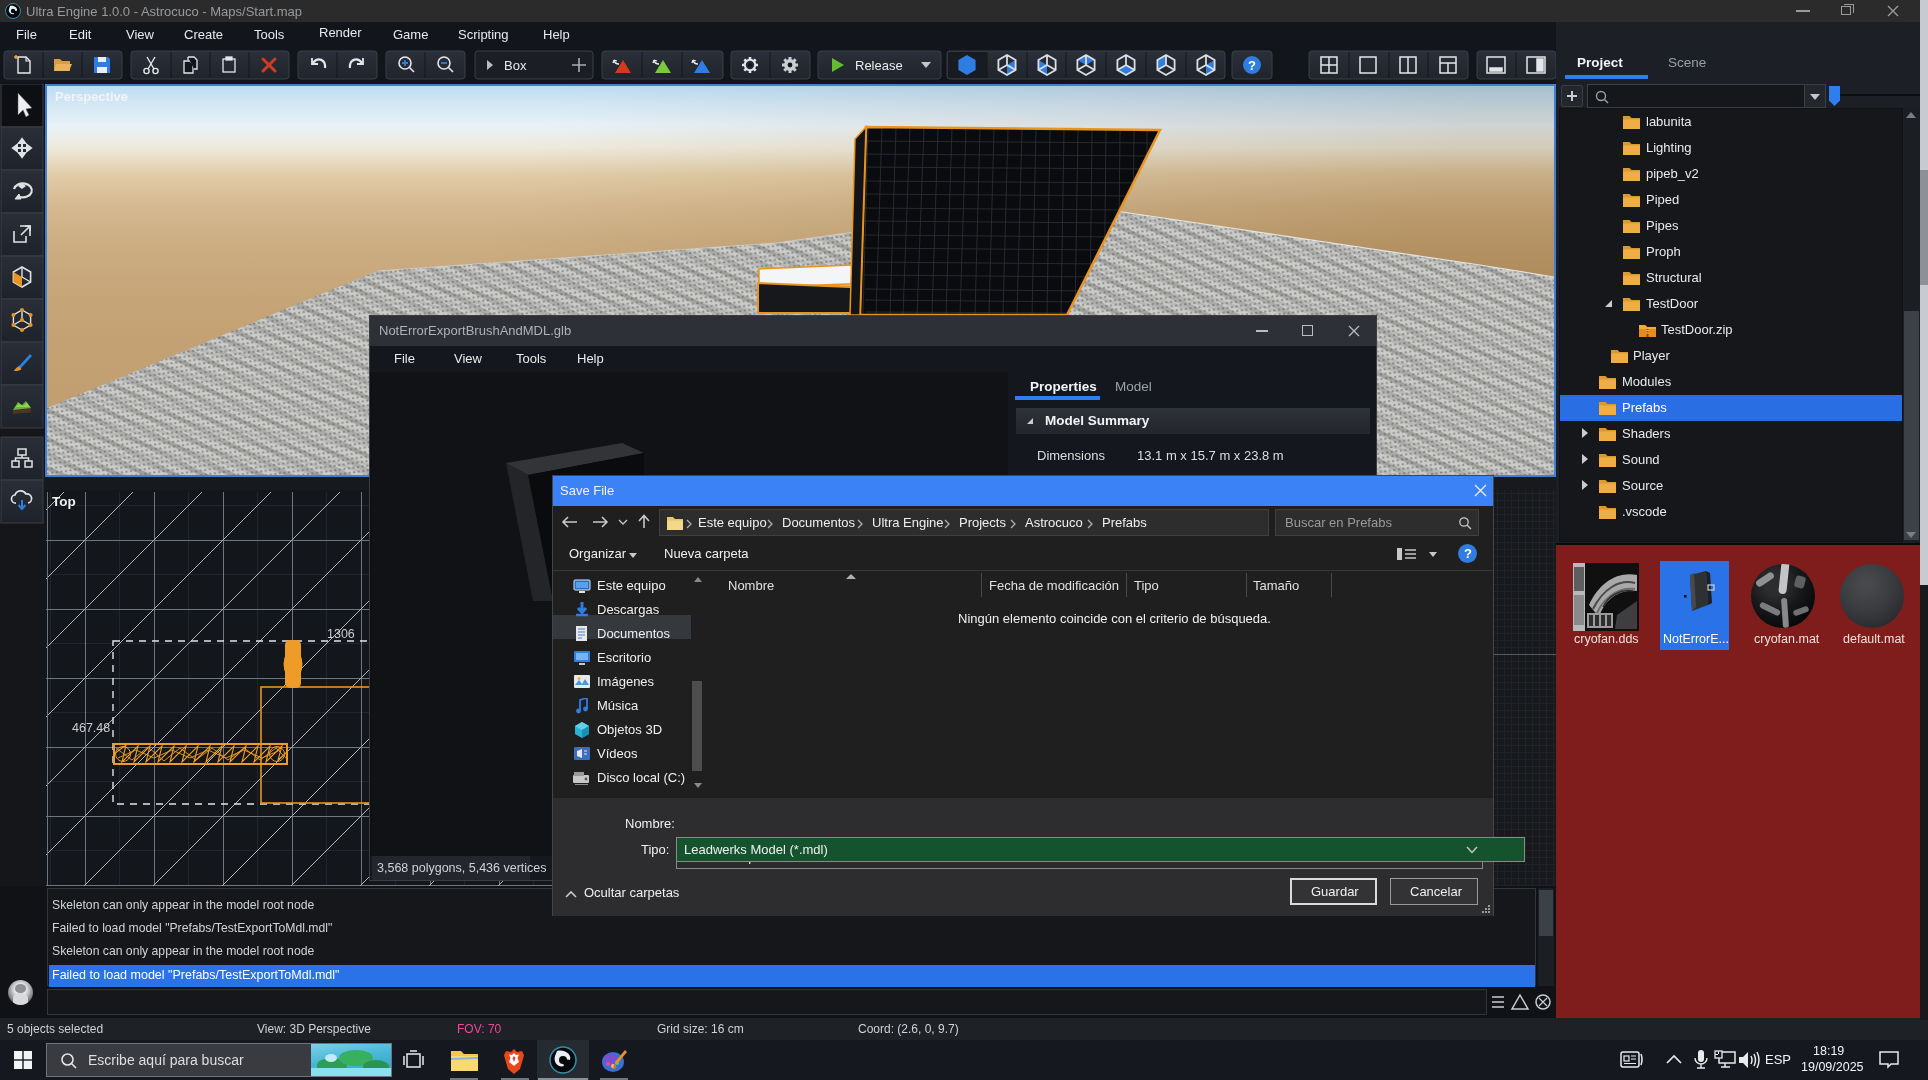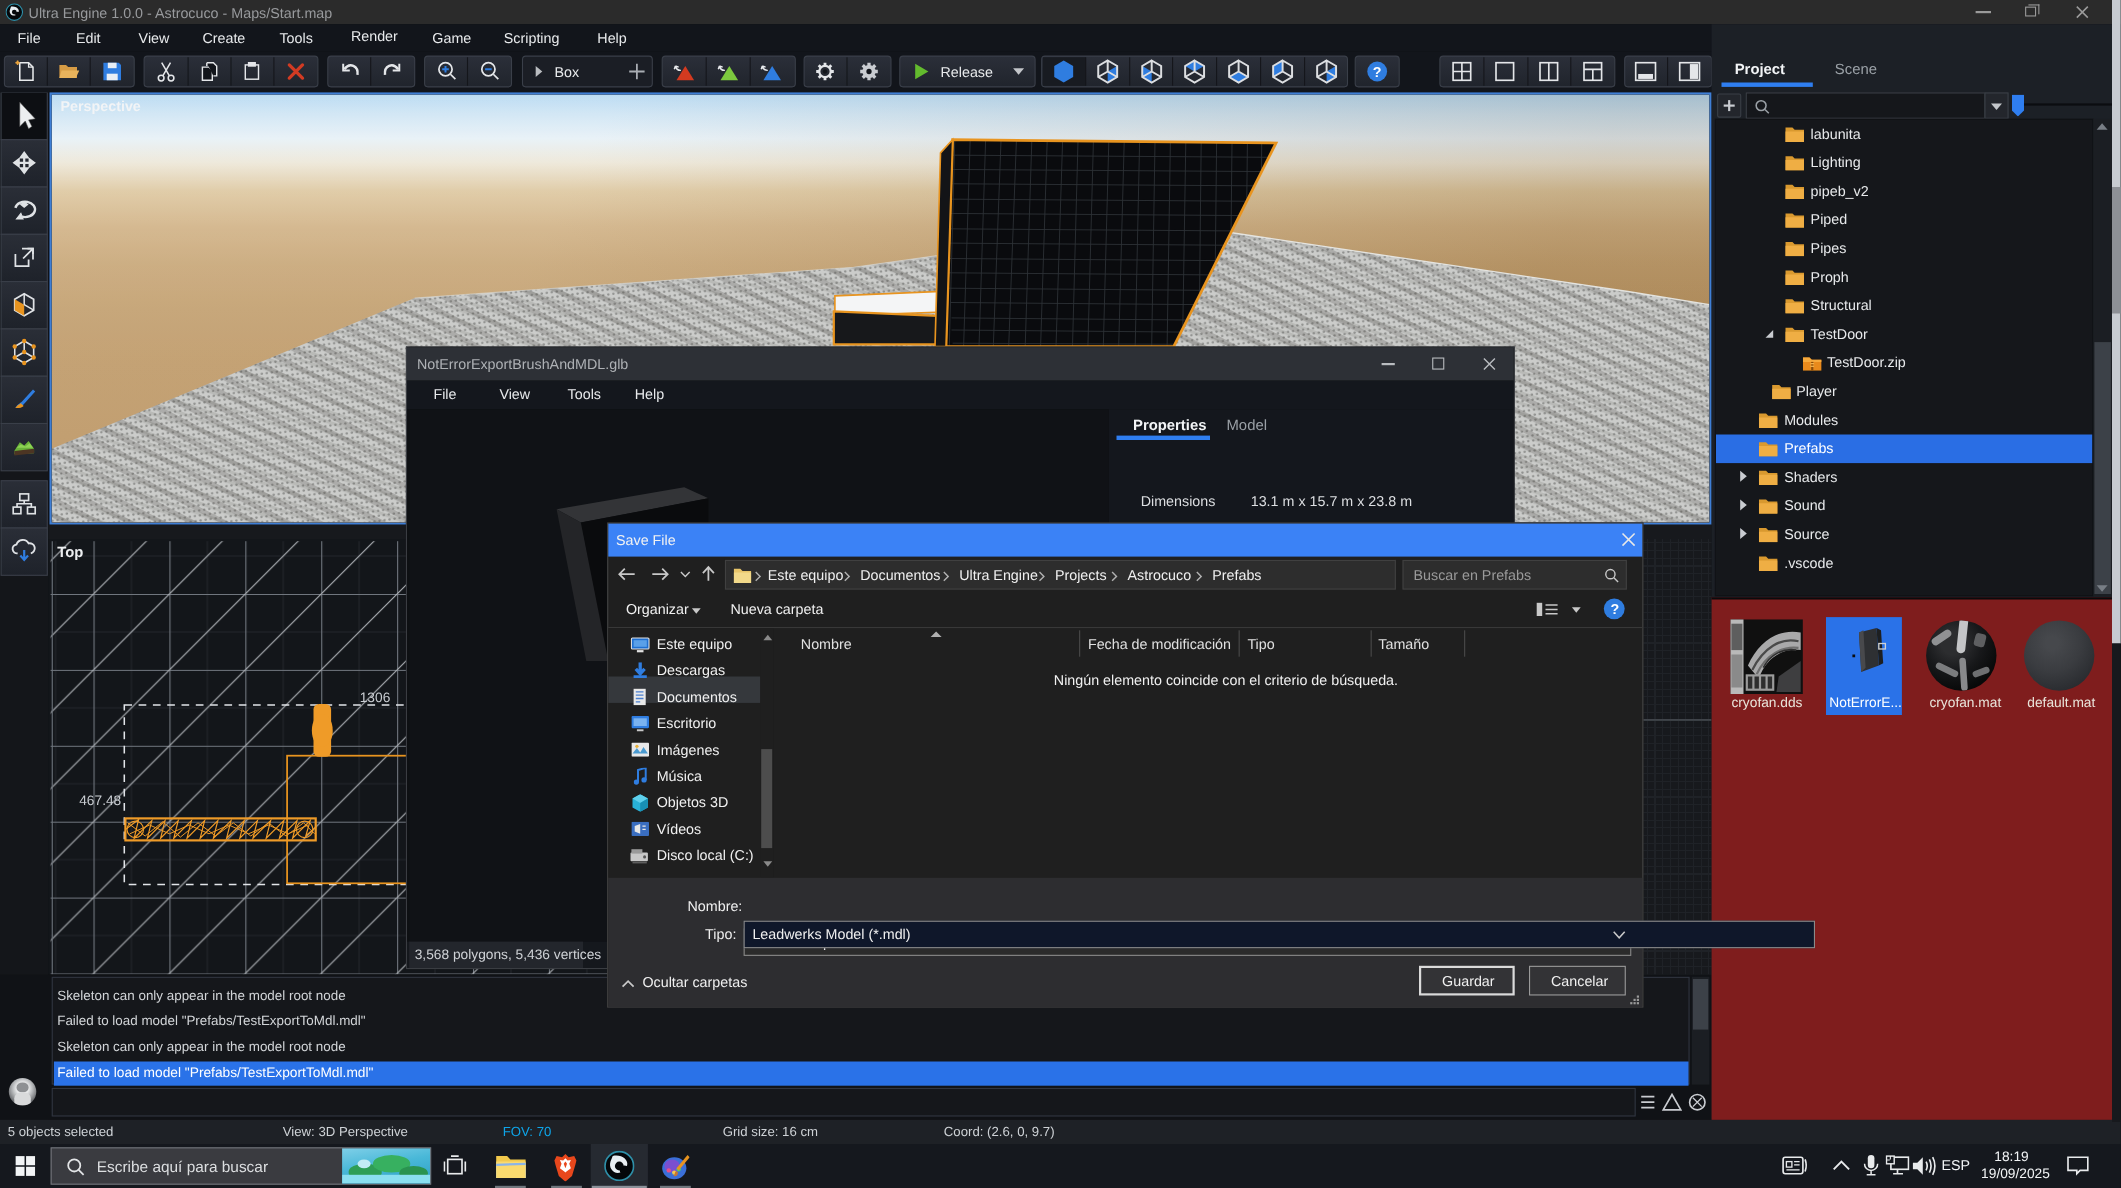--- a/index.html
+++ b/index.html
@@ -440,21 +440,21 @@
         <path d="M30,4 L38,18 H22 Z"></path>
         <circle cx="53" cy="11" r="7"></circle>
           <path d="M49,7 L57,15 M57,7 L49,15" stroke-width="1.2"></path>
       </g>
     </svg>
   </div>
 
   <div class="abs" id="statusbar" style="left:0;top:1018px;width:1928px;height:22px;background:#1e2126;">
     <div class="abs txt" style="left:7px;top:4px;font-size:12px;color:#ced2d6;">5 objects selected</div>
     <div class="abs txt" style="left:257px;top:4px;font-size:12px;color:#ced2d6;">View: 3D Perspective</div>
-    <div class="abs txt" style="left:457px;top:4px;font-size:12px;color:#0ea5e9;">FOV: 70</div>
+    <div class="abs txt" style="left:457px;top:4px;font-size:12px;color:#ec4899;">FOV: 70</div>
     <div class="abs txt" style="left:657px;top:4px;font-size:12px;color:#ced2d6;">Grid size: 16 cm</div>
     <div class="abs txt" style="left:858px;top:4px;font-size:12px;color:#ced2d6;">Coord: (2.6, 0, 9.7)</div>
   </div>
 
   <div class="abs" id="rightpanel" style="left:1556px;top:22px;width:364px;height:996px;background:#1c2026;">
 
     <div class="abs txt" style="left:21px;top:33px;font-size:13.5px;font-weight:bold;color:#f2f4f6;">Project</div>
     <div class="abs txt" style="left:112px;top:33px;font-size:13.5px;color:#9aa0a6;">Scene</div>
     <div class="abs" style="left:9px;top:53px;width:83px;height:4px;background:#2f7ef0;"></div>
 
@@ -645,20 +645,24 @@
         <polygon points="134,91 250,71 272,81 156,103" fill="#333437"></polygon>
         <polygon points="156,103 272,81 272,229 179,229" fill="#0a0b0d"></polygon>
         <polygon points="134,91 156,103 181,229 161,229" fill="#242528"></polygon>
       </svg>
     </div>
 
     <div class="abs" style="left:638px;top:56px;width:368px;height:484px;background:#14171d;">
       <div class="abs txt" style="left:22px;top:7px;font-size:13.5px;font-weight:bold;color:#f2f4f6;">Properties</div>
       <div class="abs txt" style="left:107px;top:7px;font-size:13.5px;color:#9aa0a6;">Model</div>
       <div class="abs" style="left:7px;top:24px;width:85px;height:4px;background:#2f7ef0;"></div>
+      <div class="abs" style="left:7px;top:35px;width:356px;height:28px;background:linear-gradient(#2e3239,#23262c);border:1px solid #15171a;">
+        <div class="abs" style="left:11px;top:10px;width:0;height:0;border-left:6px solid transparent;border-bottom:6px solid #c9ccd1;"></div>
+        <div class="abs txt" style="left:29px;top:5px;font-size:13.5px;font-weight:bold;color:#f2f4f6;">Model Summary</div>
+      </div>
       <div class="abs txt" style="left:29px;top:76px;font-size:13px;color:#dcdee1;">Dimensions</div>
       <div class="abs txt" style="left:129px;top:76px;font-size:13px;color:#dcdee1;">13.1 m x 15.7 m x 23.8 m</div>
     </div>
 
     <div class="abs" style="left:0;top:540px;width:1006px;height:24px;background:#15181d;">
       <div class="abs" style="left:2px;top:0;width:158px;height:24px;background:#23262c;"></div>
       <div class="abs txt" style="left:7px;top:5px;font-size:12.5px;color:#cfd2d6;">3,568 polygons, 5,436 vertices</div>
     </div>
   </div>
 
@@ -804,21 +808,21 @@
 
     <div class="abs" style="left:0;top:322px;width:940px;height:118px;background:#2d2d30;">
       <div class="abs txt" style="left:72px;top:18px;font-size:13px;color:#f0f0f0;">Nombre:</div>
       <div class="abs" style="left:123px;top:13px;width:807px;height:25px;background:#2b2b2b;border:1px solid #8a8a8a;margin-top:33px;">
         <div class="abs txt" style="left:7px;top:4px;font-size:13px;color:#f0f0f0;">NotErrorExportBrushAndMDL</div>
         <svg class="abs" style="left:789px;top:8px" width="12" height="8" viewBox="0 0 12 8">
             <path d="M1,1 L6,6.5 L11,1" stroke="#c8c8c8" stroke-width="1.4" fill="none"></path>
           </svg>
       </div>
       <div class="abs txt" style="left:88px;top:44px;font-size:13px;color:#f0f0f0;">Tipo:</div>
-      <div class="abs" style="left:123px;top:39px;width:974px;height:25px;background:#0f172a;border:1px solid #8a8a8a;">
+      <div class="abs" style="left:123px;top:39px;width:849px;height:25px;background:#14532d;border:1px solid #8a8a8a;">
         <div class="abs txt" style="left:7px;top:4px;font-size:13px;color:#f0f0f0;">Leadwerks Model (*.mdl)</div>
         <svg class="abs" style="left:789px;top:8px" width="12" height="8" viewBox="0 0 12 8">
             <path d="M1,1 L6,6.5 L11,1" stroke="#c8c8c8" stroke-width="1.4" fill="none"></path>
           </svg>
       </div>
       <svg class="abs" style="left:11px;top:92px" width="14" height="10" viewBox="0 0 14 10">
           <path d="M2,7 L7,2 L12,7" stroke="#c8c8c8" stroke-width="1.6" fill="none"></path>
         </svg>
       <div class="abs txt" style="left:31px;top:87px;font-size:13px;color:#f0f0f0;">Ocultar carpetas</div>
       <div class="abs" style="left:737px;top:80px;width:87px;height:27px;background:#333336;border:2px solid #dadada;">

